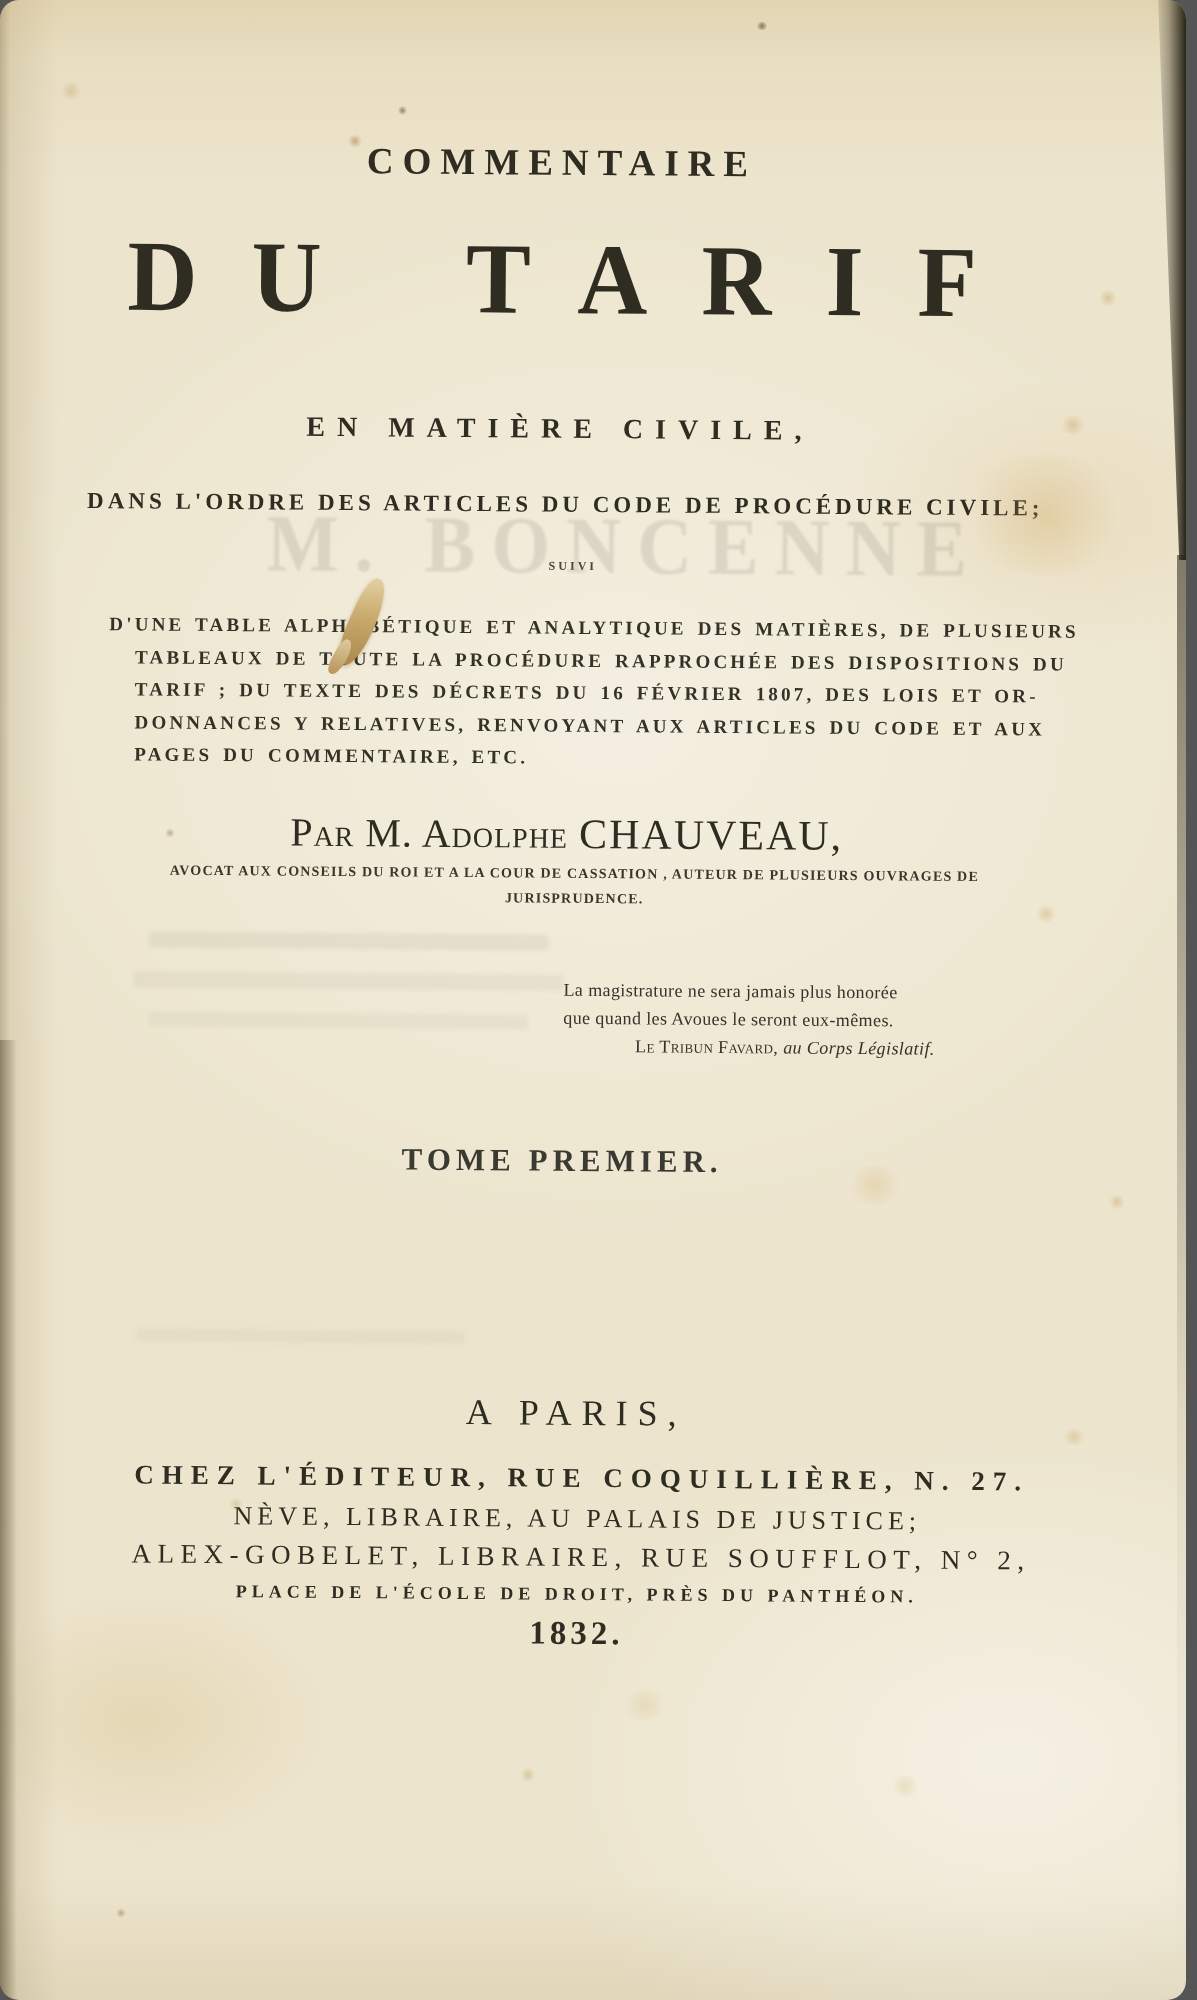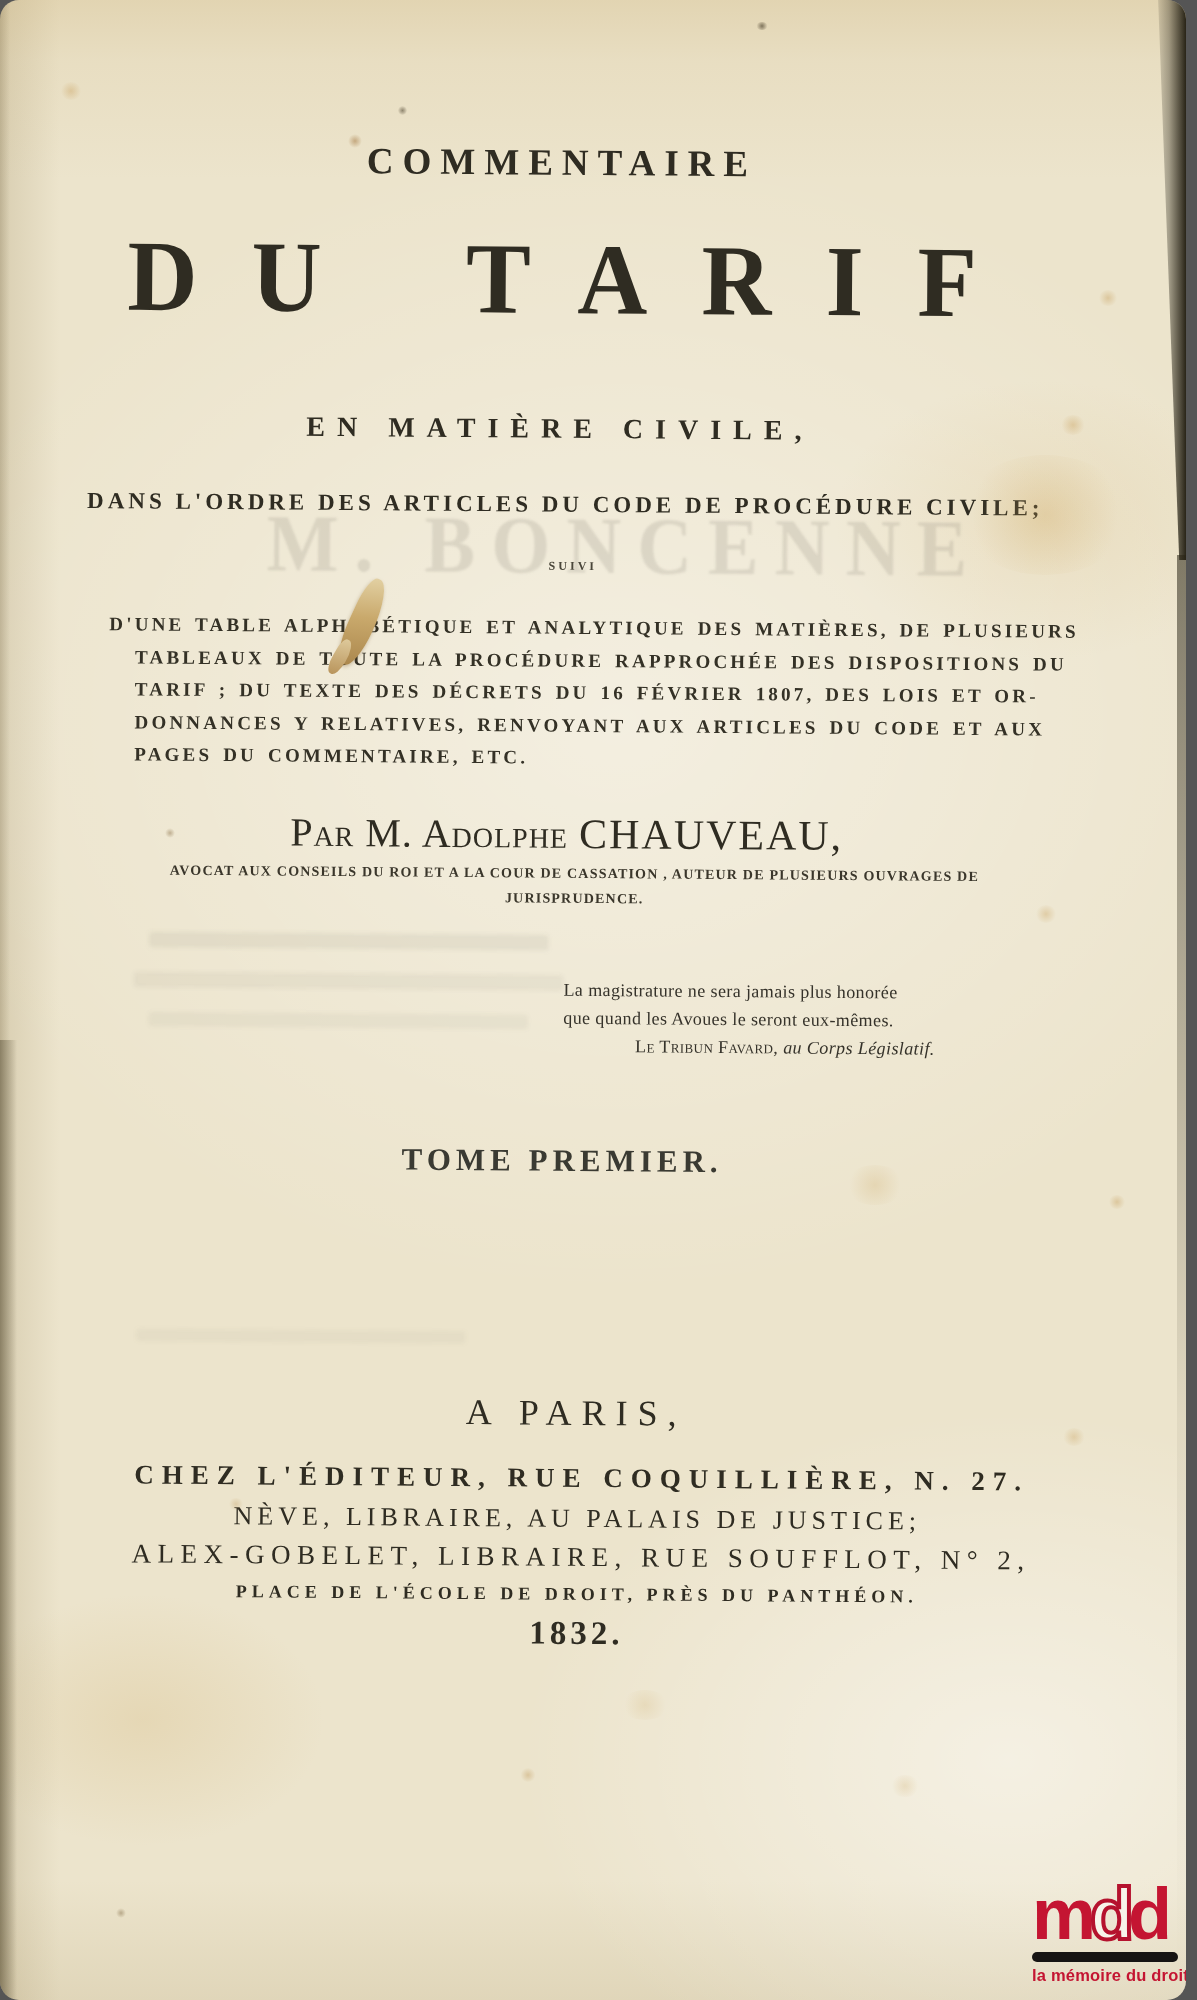--- a/index.html
+++ b/index.html
@@ -174,19 +174,14 @@
   <div class="spot" style="left:520px;top:1768px;width:16px;height:14px;background:radial-gradient(circle,rgba(185,140,70,0.35),rgba(185,140,70,0) 70%);"></div>
   <div class="spot" style="left:890px;top:1775px;width:30px;height:22px;background:radial-gradient(circle,rgba(200,160,85,0.22),rgba(200,160,85,0) 70%);"></div>
   <div class="spot" style="left:116px;top:1908px;width:10px;height:10px;background:radial-gradient(circle,rgba(110,85,45,0.4),rgba(110,85,45,0) 70%);"></div>
   <div class="spot" style="left:620px;top:1690px;width:50px;height:30px;background:radial-gradient(circle,rgba(200,160,85,0.18),rgba(200,160,85,0) 70%);"></div>
 
   <div class="edge-right-top"></div>
   <div class="edge-right-rest"></div>
   <div class="edge-left-bottom"></div>
   <div class="edge-left-top"></div>
 
-  <div class="logo">
-    <div class="logo-text"><span>m</span><span class="outline">d</span><span>d</span></div>
-    <div class="logo-bar"></div>
-    <div class="logo-tagline">la mémoire du droit</div>
-  </div>
 
 </div>
 
 </body></html>

